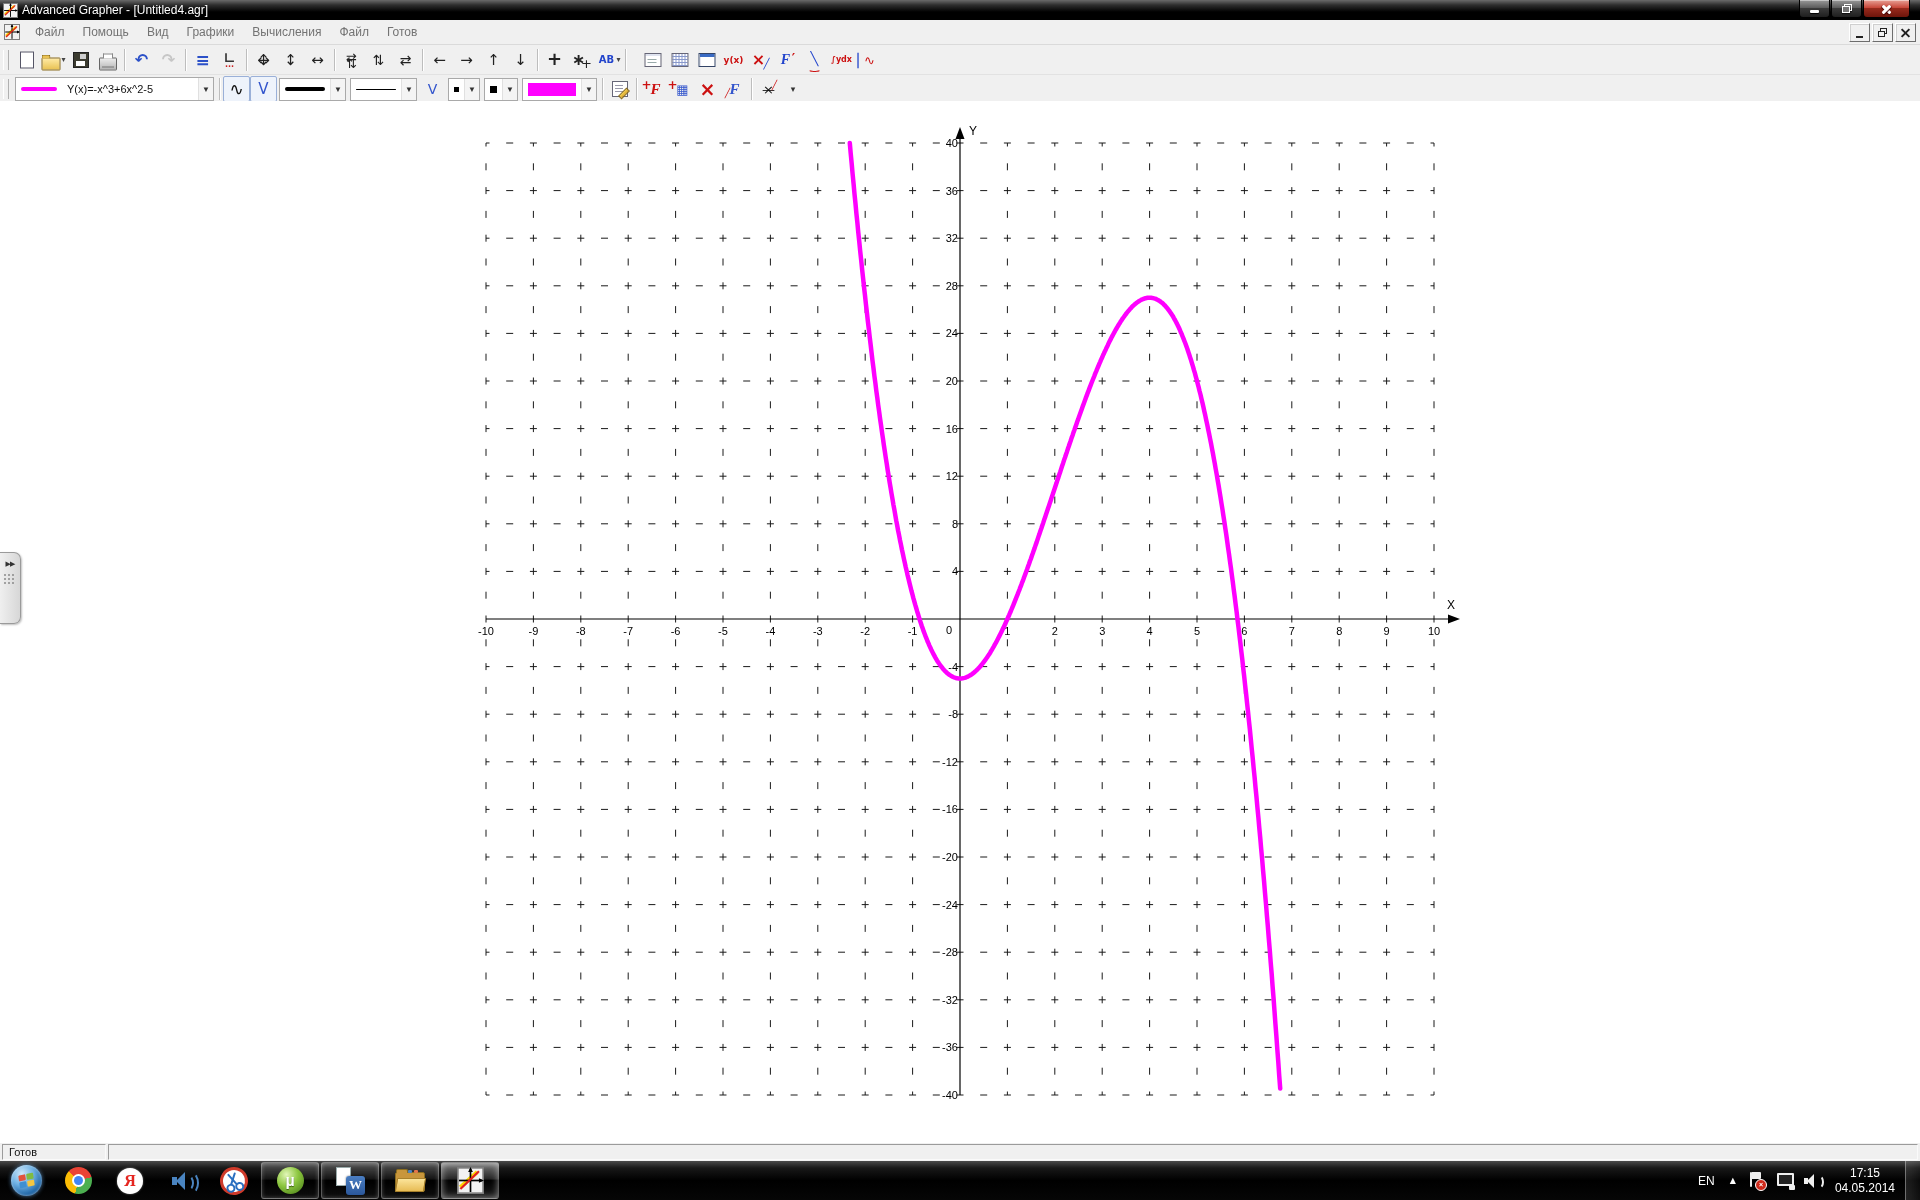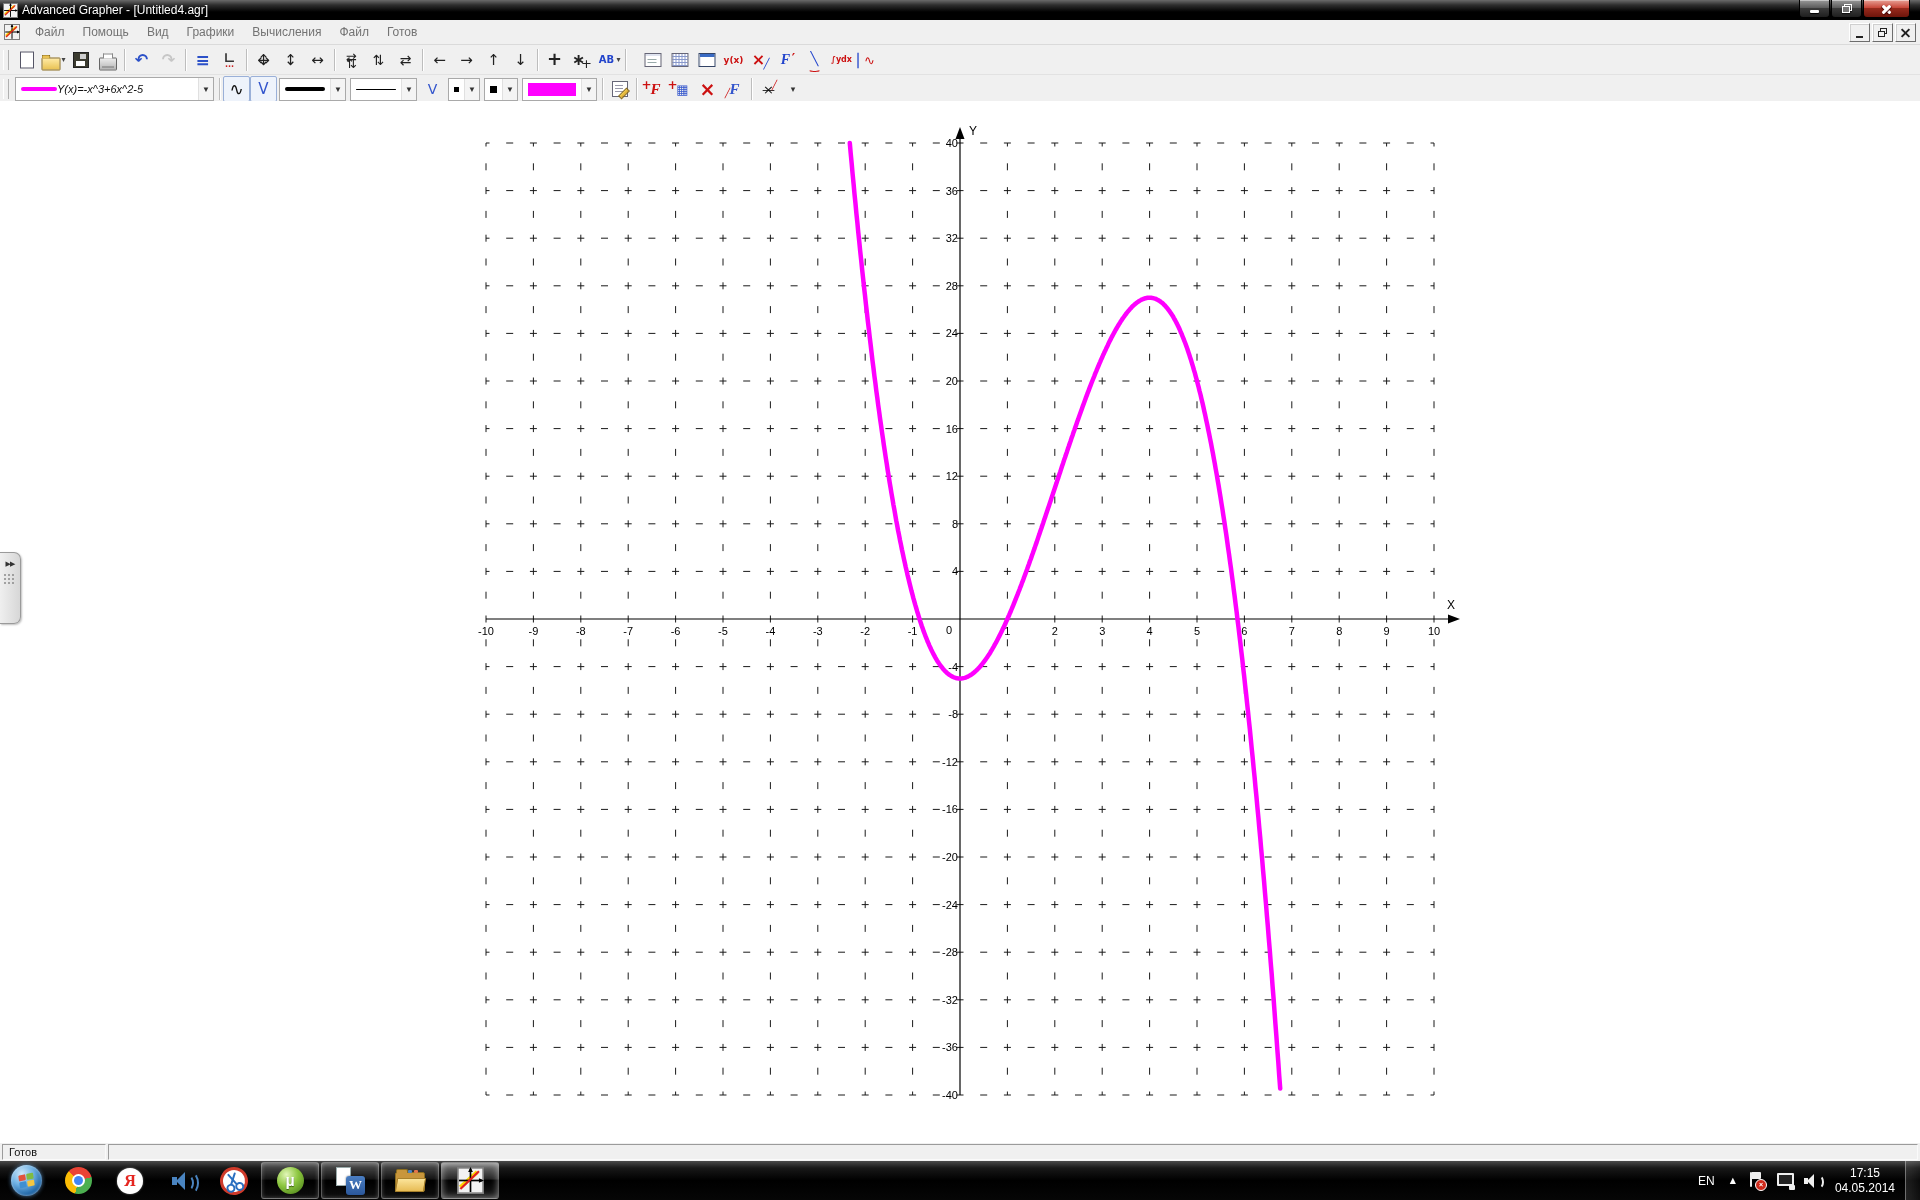--- a/index.html
+++ b/index.html
@@ -51,21 +51,21 @@
   .tb-btn.dis{opacity:.4;}
   .tb-btn.narrow{min-width:13px;}
   .tb-ic{position:relative;width:20px;height:19px;}
   .tb-part{position:absolute;left:50%;top:50%;font-family:"DejaVu Sans","Liberation Sans",sans-serif;line-height:1;white-space:nowrap;}
   .tb-dd{font-size:8px;color:#444;margin-left:0;}
   .tb-combo{height:21px;background:#fff;border:1px solid #a9a9a9;display:flex;align-items:center;padding:0 0 0 5px;margin:0 2px;}
   .combo-dd{width:14px;align-self:stretch;display:flex;align-items:center;justify-content:center;color:#333;font-size:8px;margin-left:5px;border-left:1px solid #e0e0e0;background:#f4f4f4;}
   .sw{display:inline-block;}
   .fn-combo{width:192px;height:22px;background:#fff;border:1px solid #a9a9a9;display:flex;align-items:center;padding-left:5px;margin:0 2px;}
   .fn-sw{width:36px;height:4px;background:#FF00FF;border-radius:2px;flex:none;}
-  .fn-text{font-size:11px;color:#111;margin-left:0;flex:1;white-space:nowrap;font-style:italic;}
+  .fn-text{font-size:11px;color:#111;margin-left:10px;flex:1;white-space:nowrap;}
 
   
   .shape-page{width:12px;height:15px;background:#fff;border:1px solid #556;}
   .shape-folder{width:17px;height:11px;background:linear-gradient(#ffeaa4,#e9c253);border:1px solid #8a6d1f;border-radius:1px;position:relative;margin-top:4px;}
   .shape-folder::before{content:"";position:absolute;top:-4px;left:-1px;width:7px;height:3px;background:#e9c253;border:1px solid #8a6d1f;border-bottom:none;border-radius:2px 2px 0 0;}
   .shape-floppy{width:14px;height:14px;background:#3c3c30;border:1px solid #222;position:relative;}
   .shape-floppy::before{content:"";position:absolute;top:1px;right:2px;width:6px;height:5px;background:#cfcfcf;}
   .shape-floppy::after{content:"";position:absolute;bottom:1px;left:2px;width:9px;height:5px;background:#fff;}
   .shape-printer{width:16px;height:11px;background:linear-gradient(#ececec,#b5b5b5);border:1px solid #666;border-radius:1px;position:relative;margin-top:4px;}
   .shape-printer::before{content:"";position:absolute;top:-5px;left:3px;width:8px;height:4px;background:#fff;border:1px solid #888;border-bottom:none;}

